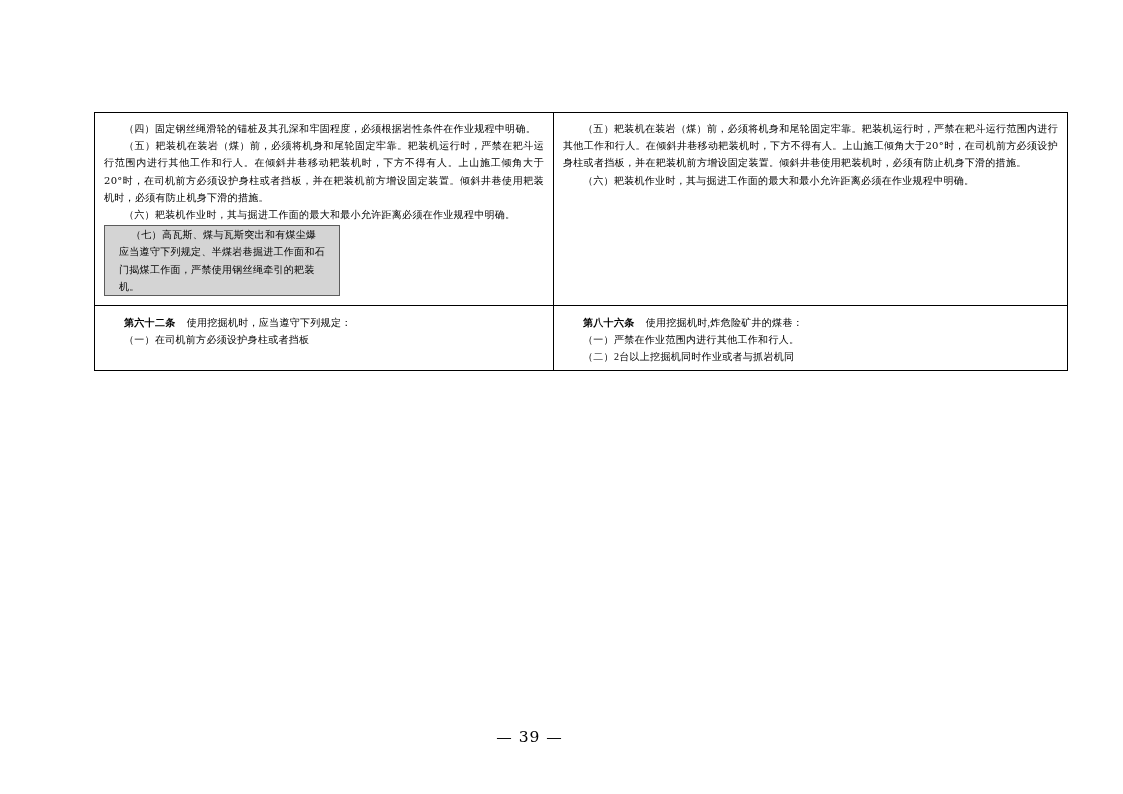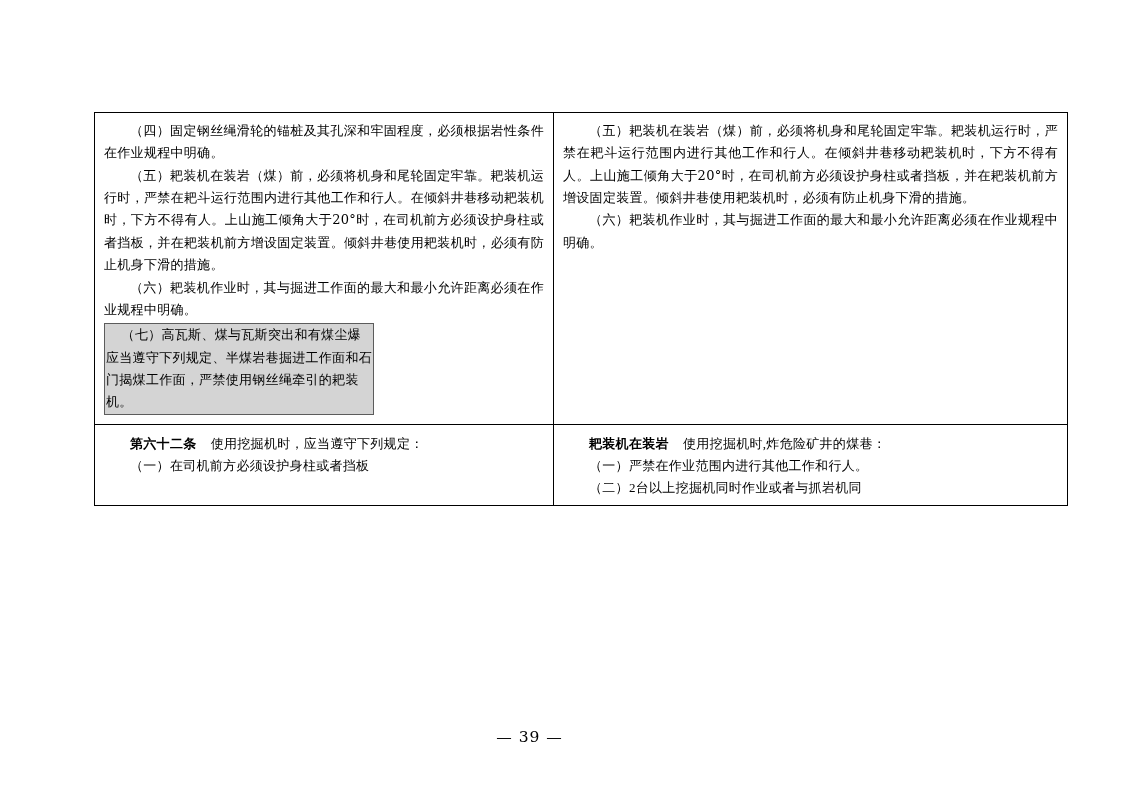--- a/index.html
+++ b/index.html
@@ -26,21 +26,21 @@
     left: 94px;
     top: 112px;
     width: 935px;
     border-collapse: collapse;
     table-layout: fixed;
   }
   .doc-table td {
     border: 1px solid #000000;
     vertical-align: top;
     padding: 7px 9px 9px 9px;
-    font-size: 13px;
+    font-size: 10px;
     line-height: 1.72;
     font-family: "DejaVu Serif", "Liberation Serif", serif;
   }
   .col-left { width: 440px; }
   .col-right { width: 495px; }
 
   .para {
     margin: 0;
     text-indent: 2em;
     text-align: justify;
@@ -67,21 +67,21 @@
     width: 1059px;
     text-align: center;
     font-size: 15.5px;
     font-family: "DejaVu Serif", "Liberation Serif", serif;
     letter-spacing: 1px;
   }
   .hl-block {
     background: #d4d4d4;
     border: 1px solid #5c5c5c;
     display: inline-block;
-    padding: 0 1px;
+    padding: 0 14px;
     margin-top: 2px;
     text-indent: 0;
   }
   .hl-block .ln { display: block; }
   .hl-block .ln.first { text-indent: 1.2em; }
 </style>
 </head>
 <body>
 
 <div class="page">
@@ -99,21 +99,21 @@
           <p class="para">（五）耙装机在装岩（煤）前，必须将机身和尾轮固定牢靠。耙装机运行时，严禁在耙斗运行范围内进行其他工作和行人。在倾斜井巷移动耙装机时，下方不得有人。上山施工倾角大于20°时，在司机前方必须设护身柱或者挡板，并在耙装机前方增设固定装置。倾斜井巷使用耙装机时，必须有防止机身下滑的措施。</p>
           <p class="para">（六）耙装机作业时，其与掘进工作面的最大和最小允许距离必须在作业规程中明确。</p>
         </td>
       </tr>
       <tr class="row-2">
         <td class="col-left">
           <p class="para"><span class="article-head">第六十二条</span>&nbsp;&nbsp;&nbsp;&nbsp;<span>使用挖掘机时，应当遵守下列规定：</span></p>
           <p class="para">（一）在司机前方必须设护身柱或者挡板</p>
         </td>
         <td class="col-right">
-          <p class="para"><span class="article-head">耙装机在装岩</span>&nbsp;&nbsp;&nbsp;&nbsp;<span>使用挖掘机时,炸危险矿井的煤巷：</span></p>
+          <p class="para"><span class="article-head">第八十六条</span>&nbsp;&nbsp;&nbsp;&nbsp;<span>使用挖掘机时,炸危险矿井的煤巷：</span></p>
           <p class="para">（一）严禁在作业范围内进行其他工作和行人。</p>
           <p class="para">（二）2台以上挖掘机同时作业或者与抓岩机同</p>
         </td>
       </tr>
     </tbody>
   </table>
 
   <div class="page-number">— 39 —</div>
 
 </div>

